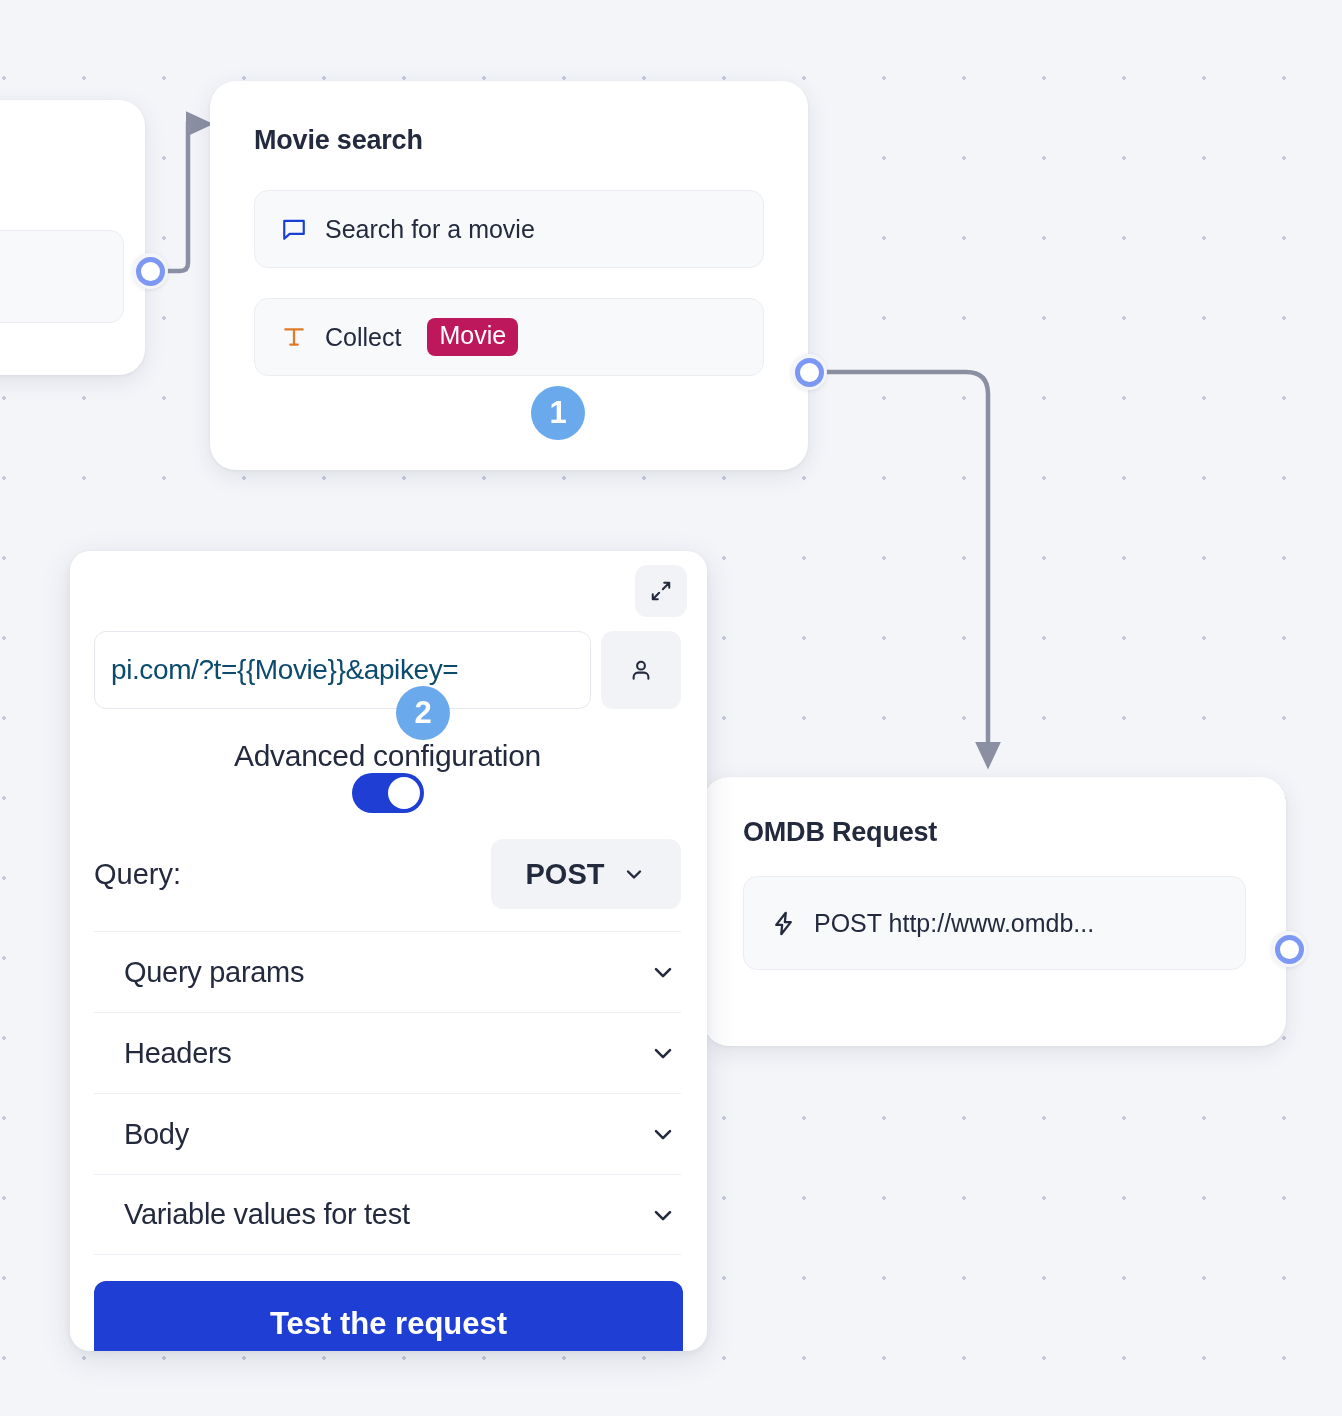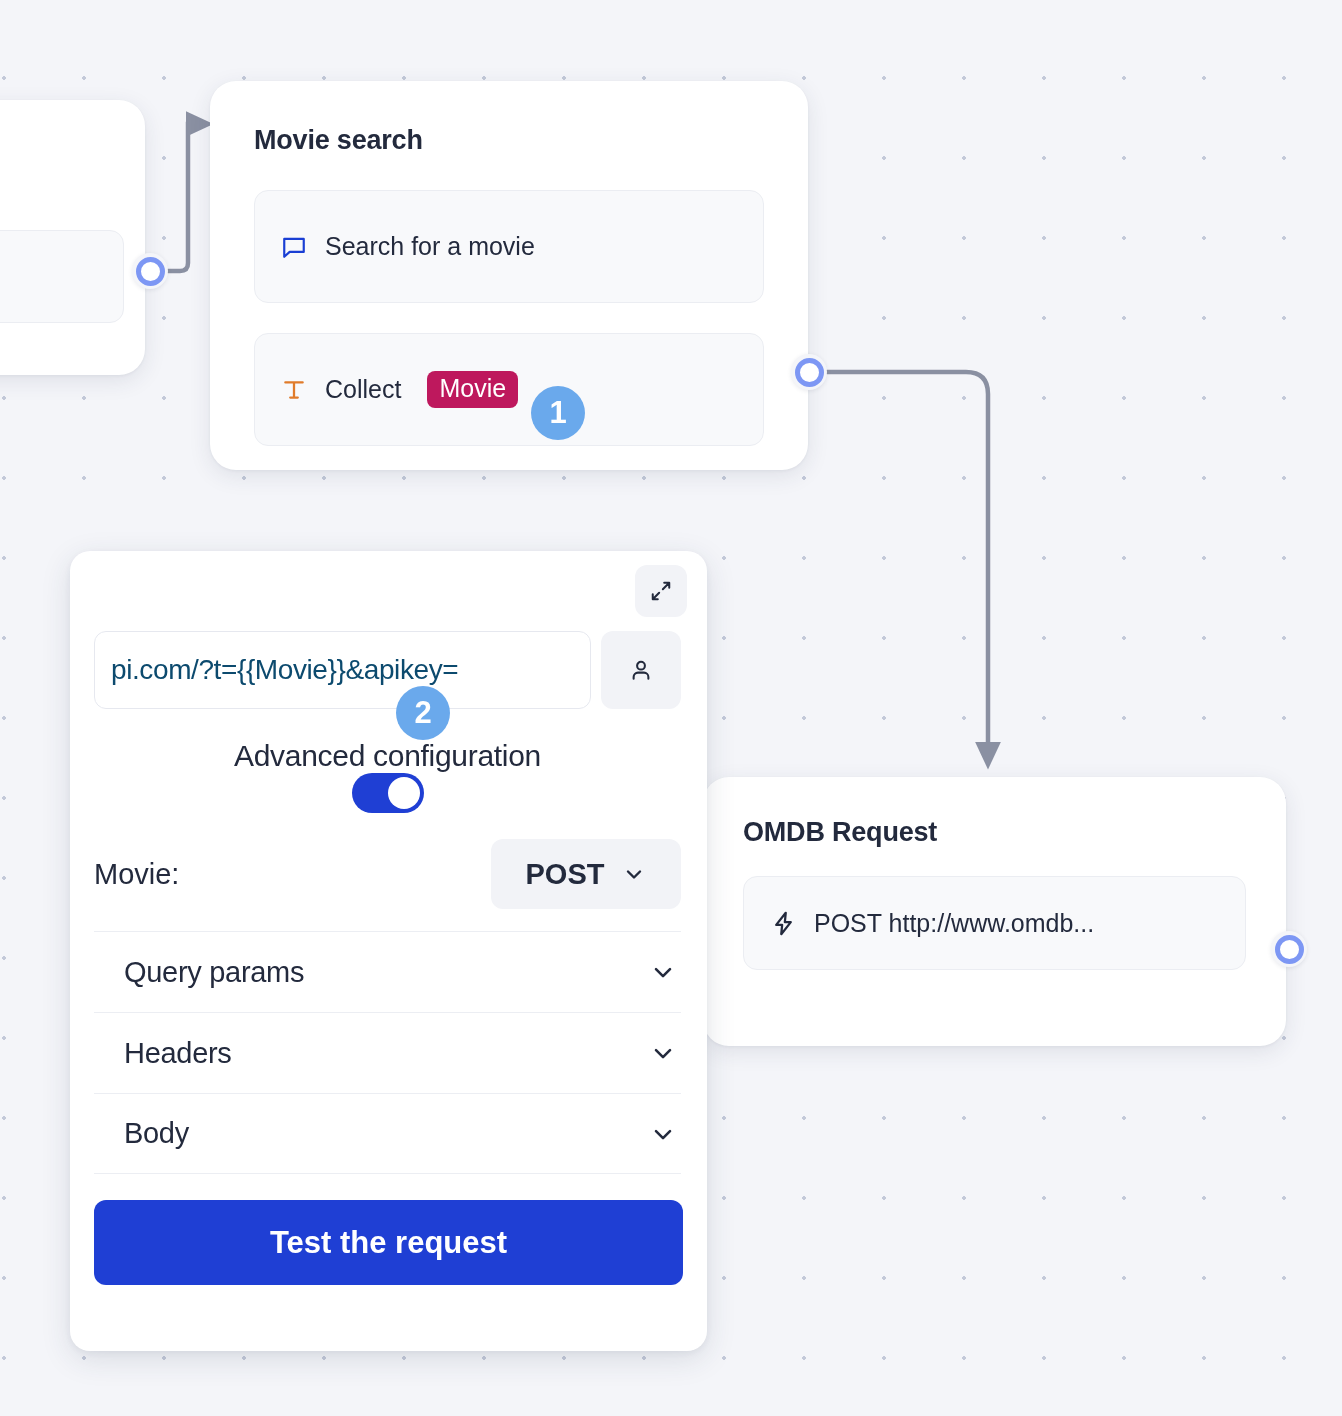--- a/index.html
+++ b/index.html
@@ -47,21 +47,21 @@
   }
 
   .node-row {
     background: #f8f9fb;
     border: 1px solid #ebedf2;
     border-radius: 14px;
     display: flex;
     align-items: center;
     gap: 16px;
     padding: 0 24px;
-    height: 113px;
+    height: 78px;
     font-size: 25px;
     color: #232a3d;
     position: relative;
   }
 
   .row-icon {
     display: flex;
     align-items: center;
     justify-content: center;
     width: 30px;
@@ -405,21 +405,21 @@
       </svg>
     </button>
   </div>
 
   <div class="adv-row">
     <span class="adv-label">Advanced configuration</span>
     <span class="toggle"></span>
   </div>
 
   <div class="method-row">
-    <span class="method-label">Movie:</span>
+    <span class="method-label">Query:</span>
     <span class="method-select">
       <span>POST</span>
       <svg class="chev" width="24" height="24" viewBox="0 0 24 24" fill="none" stroke="#232a3d" stroke-width="2.4" stroke-linecap="round" stroke-linejoin="round">
         <path d="M6 9.5 12 15.5 18 9.5"></path>
       </svg>
     </span>
   </div>
 
   <div class="accordion">
 
@@ -437,19 +437,25 @@
       </svg>
     </div>
 
     <div class="acc-item">
       <span class="acc-label">Body</span>
       <svg class="chev" width="28" height="28" viewBox="0 0 24 24" fill="none" stroke="#232a3d" stroke-width="2.2" stroke-linecap="round" stroke-linejoin="round">
         <path d="M6 9.5 12 15.5 18 9.5"></path>
       </svg>
     </div>
 
+    <div class="acc-item">
+      <span class="acc-label">Variable values for test</span>
+      <svg class="chev" width="28" height="28" viewBox="0 0 24 24" fill="none" stroke="#232a3d" stroke-width="2.2" stroke-linecap="round" stroke-linejoin="round">
+        <path d="M6 9.5 12 15.5 18 9.5"></path>
+      </svg>
+    </div>
 
   </div>
 
   <button class="test-btn">Test the request</button>
 </div>
 
 <div class="badge" style="left:396px; top:686px;">2</div>
 
 </body></html>

